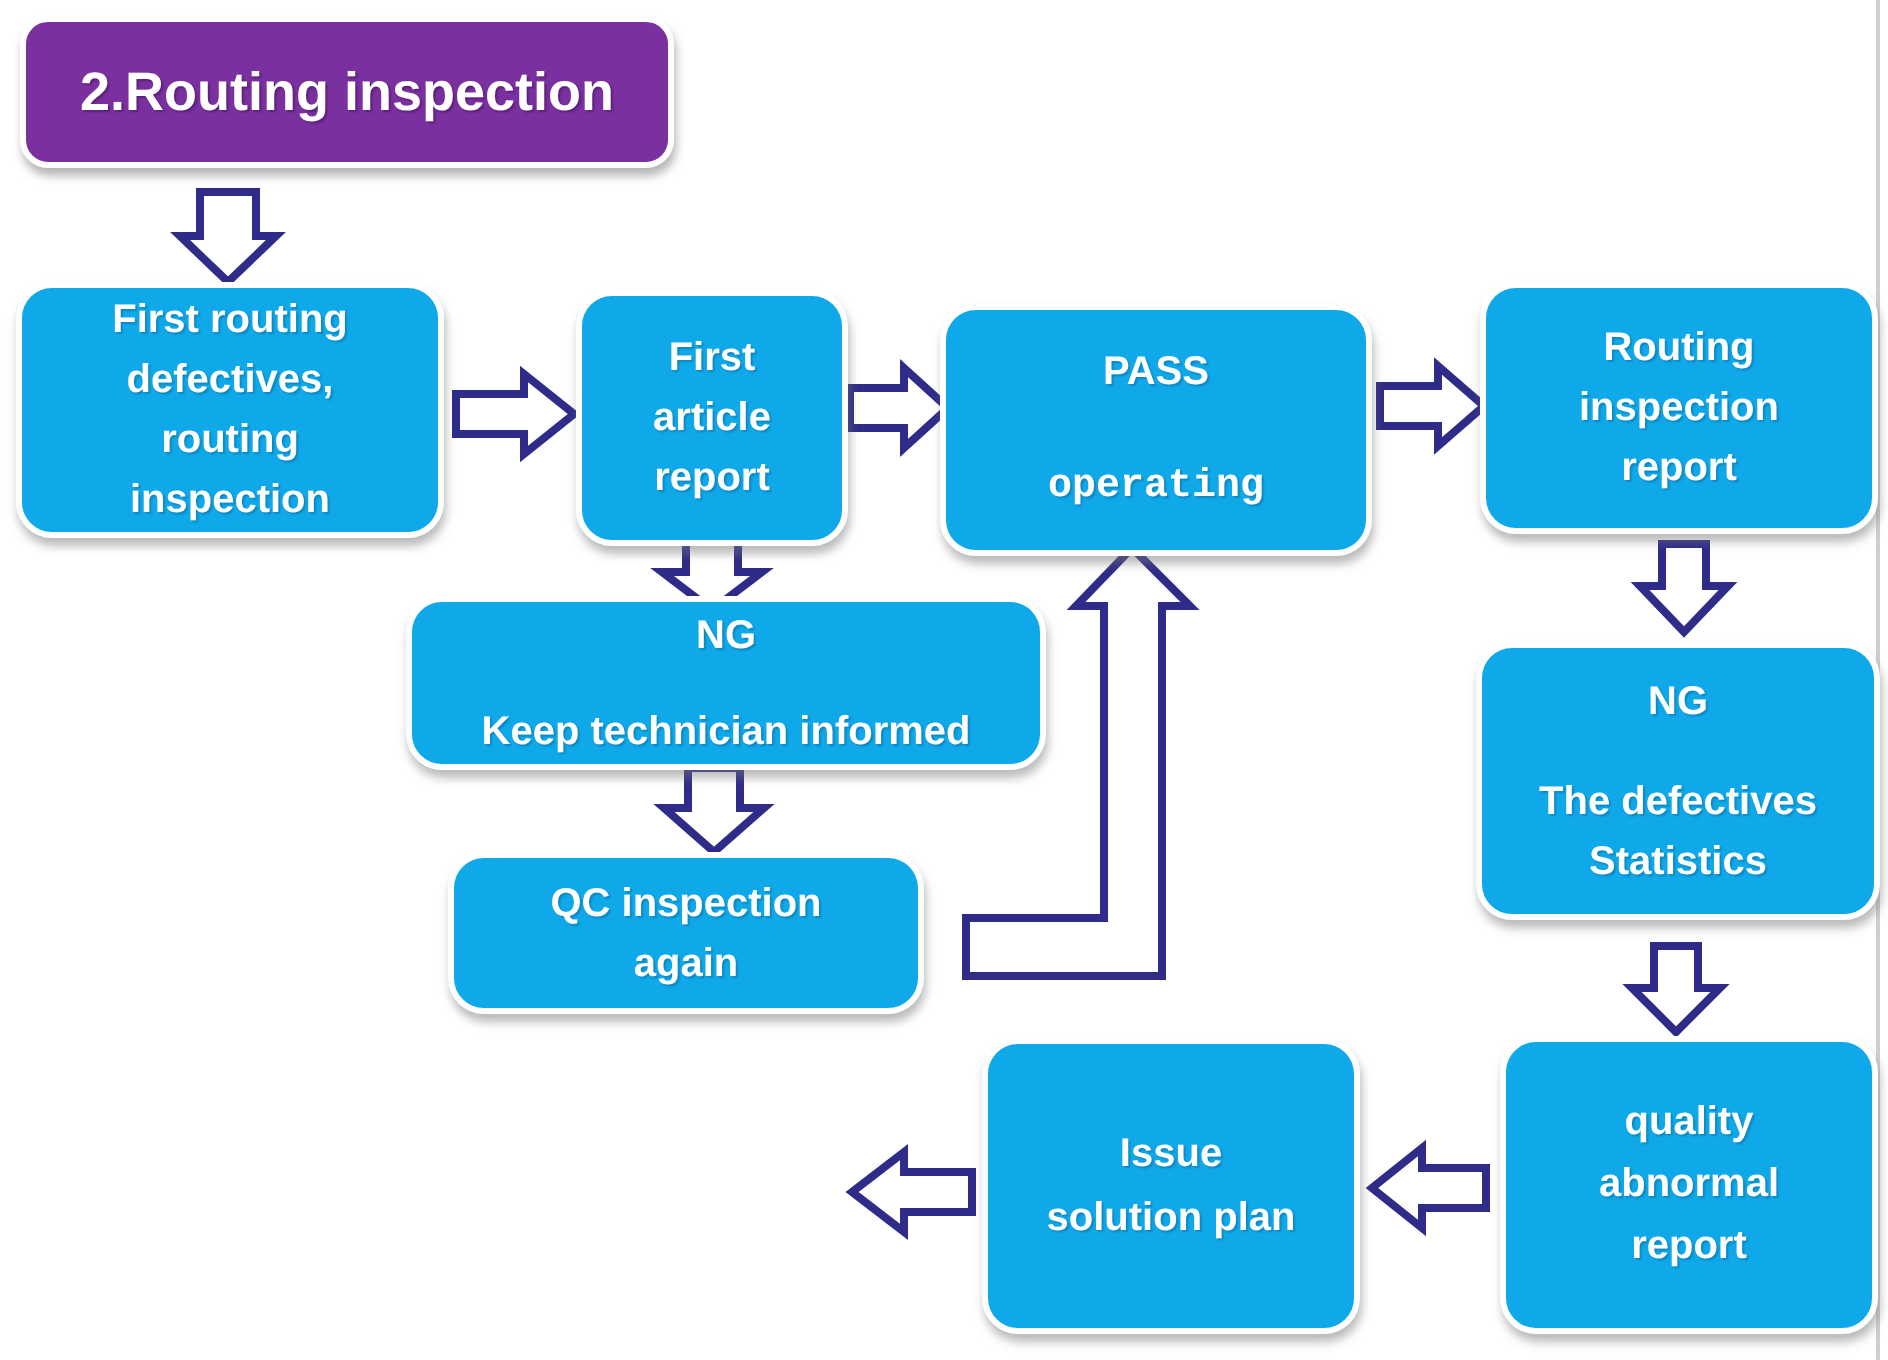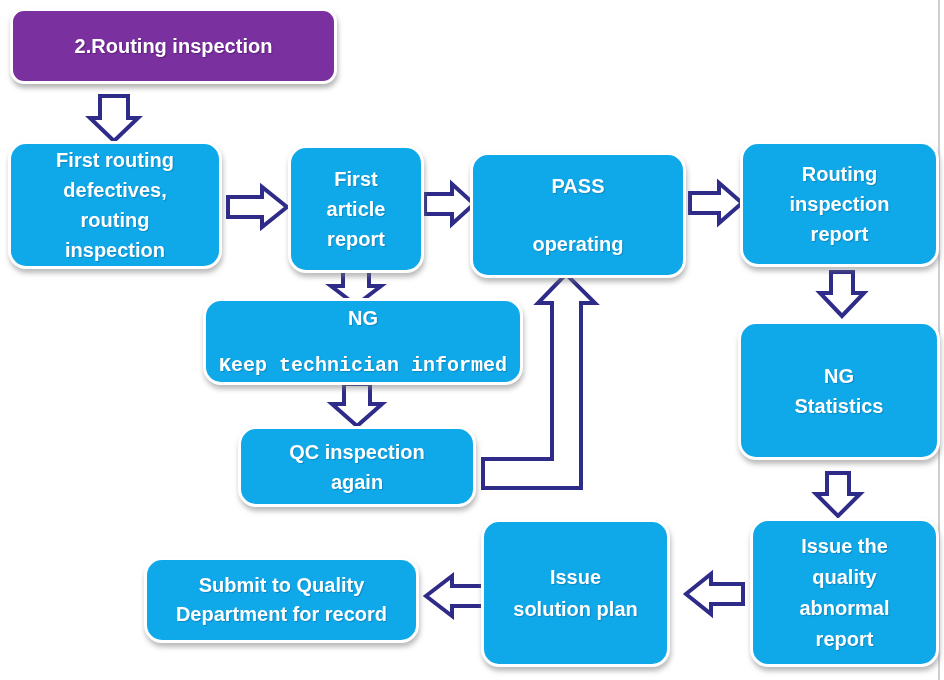--- a/index.html
+++ b/index.html
@@ -31,21 +31,21 @@
     position: absolute;
     left: 10px; top: 8px; width: 327px; height: 76px;
     background: #7a309f;
     border: 3px solid #ffffff;
     border-radius: 14px;
     box-sizing: border-box;
     display: flex;
     align-items: center;
     justify-content: center;
     color: #ffffff;
-    font-size: 20px;
+    font-size: 27px;
     font-weight: 700;
     box-shadow: 1px 4px 5px rgba(120,120,120,0.55);
     z-index: 2;
     text-shadow: 1px 1px 1px rgba(40,0,60,0.35);
   }
   .node {
     position: absolute;
     background: #0fa9e9;
     border: 3px solid #ffffff;
     border-radius: 18px;
@@ -57,22 +57,22 @@
     text-align: center;
     color: #ffffff;
     font-size: 20px;
     font-weight: 700;
     line-height: 30px;
     box-shadow: 1px 4px 5px rgba(120,120,120,0.5);
     z-index: 2;
     text-shadow: 1px 1px 1px rgba(0,40,80,0.25);
   }
   .node .line { display: block; }
-  .node .gap { margin-top: 28px; }
-  .node .gap-sm { margin-top: 20px; font-family: Liberation Mono, monospace; }
+  .node .gap { margin-top: 28px; font-family: Liberation Mono, monospace; }
+  .node .gap-sm { margin-top: 20px; }
   #node-ng-keep { line-height: 28px; }
   #node-submit-quality { line-height: 29px; }
   #node-issue-solution { line-height: 32px; }
 </style>
 </head>
 <body>
 
 <div id="canvas">
 
   <div id="page-edge-right"></div>
@@ -117,40 +117,36 @@
     <span class="line">Routing</span>
     <span class="line">inspection</span>
     <span class="line">report</span>
   </div>
 
   <div class="node" id="node-ng-keep" style="left:203px;top:298px;width:320px;height:87px">
     <span class="line">NG</span>
     <span class="line gap-sm">Keep technician informed</span>
   </div>
 
-  <div class="node" id="node-qc-again" style="left:238px;top:426px;width:238px;height:81px">
+  <div class="node" id="node-qc-again" style="left:224px;top:426px;width:238px;height:81px">
     <span class="line">QC inspection</span>
     <span class="line">again</span>
   </div>
 
   <div class="node" id="node-ng-defectives" style="left:738px;top:321px;width:202px;height:139px">
     <span class="line">NG</span>
+    <span class="line gap-sm">The defectives</span>
     <span class="line">Statistics</span>
   </div>
 
   <div class="node" id="node-issue-abnormal" style="left:750px;top:518px;width:189px;height:149px;line-height:31px">
-    <span class="line">Issue the</span>
     <span class="line">quality</span>
     <span class="line">abnormal</span>
     <span class="line">report</span>
   </div>
 
-  <div class="node" id="node-issue-solution" style="left:481px;top:519px;width:189px;height:148px">
+  <div class="node" id="node-issue-solution" style="left:491px;top:519px;width:189px;height:148px">
     <span class="line">Issue</span>
     <span class="line">solution plan</span>
   </div>
 
-  <div class="node" id="node-submit-quality" style="left:144px;top:557px;width:275px;height:86px">
-    <span class="line">Submit to Quality</span>
-    <span class="line">Department for record</span>
-  </div>
 
 </div>
 
 </body></html>

